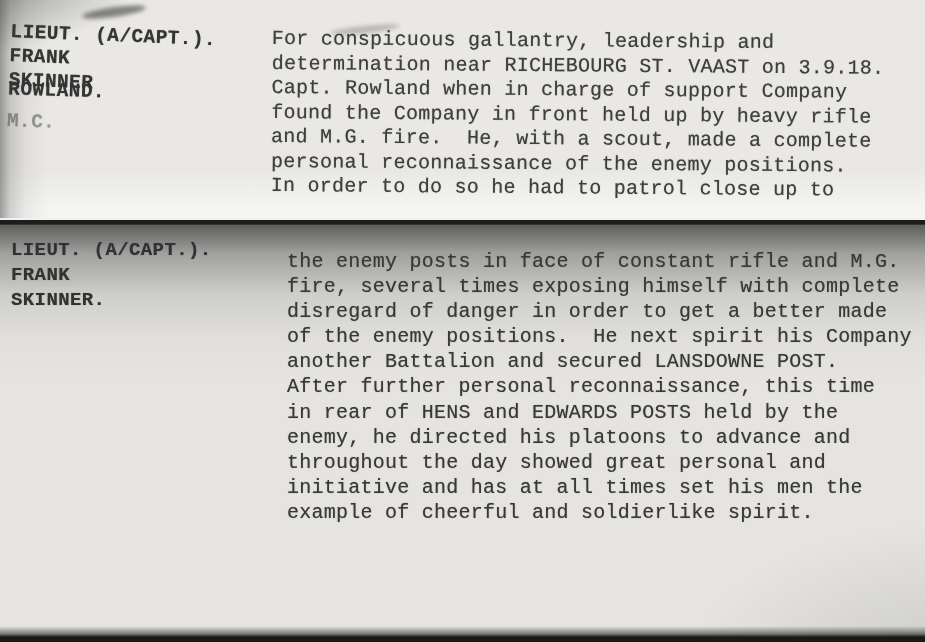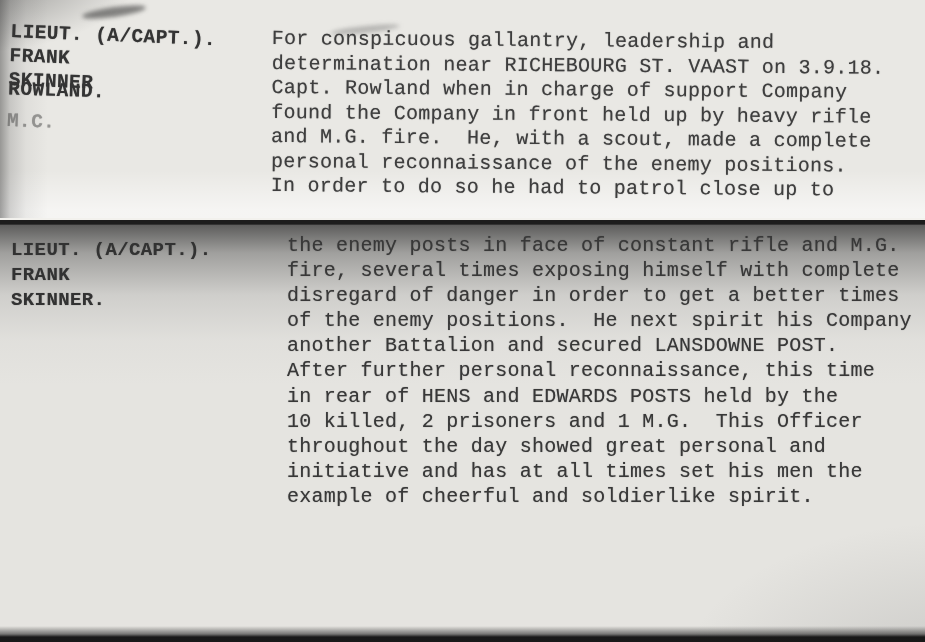--- a/index.html
+++ b/index.html
@@ -81,21 +81,21 @@
     white-space: pre;
     text-shadow: 0 0 1px rgba(55,55,55,0.55);
   }
   .citation-top {
     left: 272px; top: 27px; width: 645px;
     font-size: 20px; line-height: 24.5px; letter-spacing: 0.25px;
     transform: rotate(0.45deg); transform-origin: left top;
     color: #3e3e3e;
   }
   .citation-bottom {
-    left: 287px; top: 8px; width: 632px;
+    left: 287px; top: 24px; width: 632px;
     font-size: 20px; line-height: 25.1px; letter-spacing: 0.25px;
     color: #383838;
   }
 </style>
 </head>
 <body>
 
 <div class="scan">
 
   <section class="snippet top">
@@ -128,25 +128,25 @@
   <section class="snippet bottom">
     <div class="officer officer-bottom">
       <div class="oline">LIEUT. (A/CAPT.).</div>
       <div class="oline">FRANK</div>
       <div class="oline">SKINNER.</div>
     </div>
 
     <div class="citation citation-bottom">
         <div class="line">the enemy posts in face of constant rifle and M.G.</div>
         <div class="line">fire, several times exposing himself with complete</div>
-        <div class="line">disregard of danger in order to get a better times</div>
+        <div class="line">disregard of danger in order to get a better made</div>
         <div class="line">of the enemy positions.  He next spirit his Company</div>
         <div class="line">another Battalion and secured LANSDOWNE POST.</div>
         <div class="line">After further personal reconnaissance, this time</div>
         <div class="line">in rear of HENS and EDWARDS POSTS held by the</div>
-        <div class="line">10 killed, 2 prisoners and 1 M.G.  This Officer</div>
+        <div class="line">enemy, he directed his platoons to advance and</div>
         <div class="line">throughout the day showed great personal and</div>
         <div class="line">initiative and has at all times set his men the</div>
         <div class="line">example of cheerful and soldierlike spirit.</div>
       </div>
   </section>
 
 </div>
 
 </body></html>

